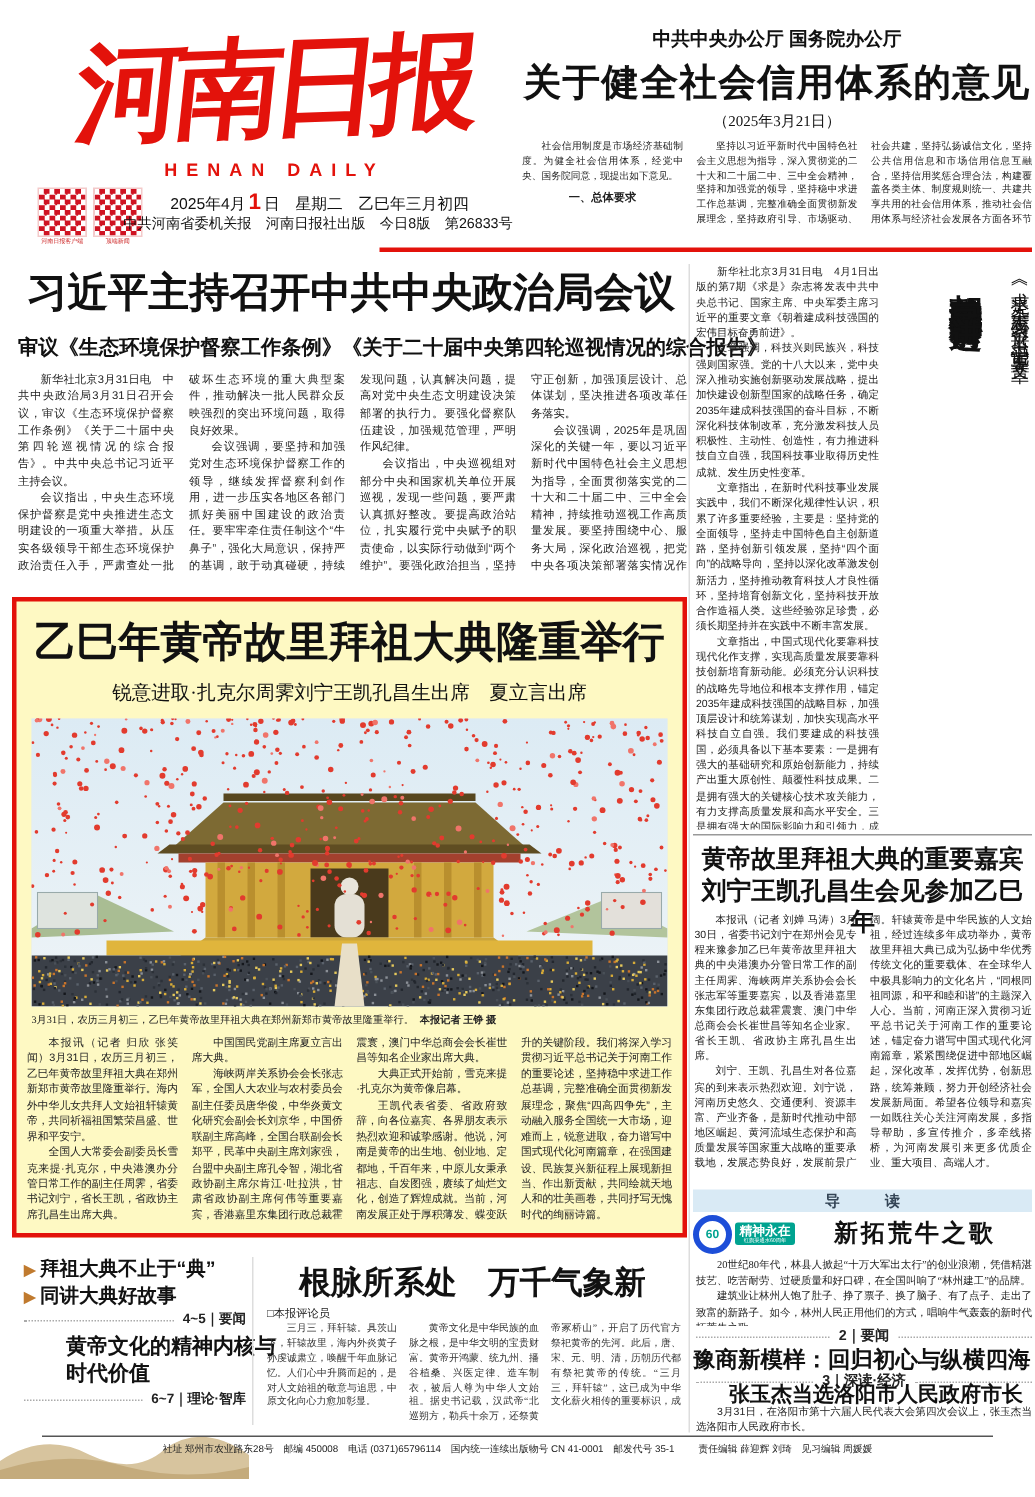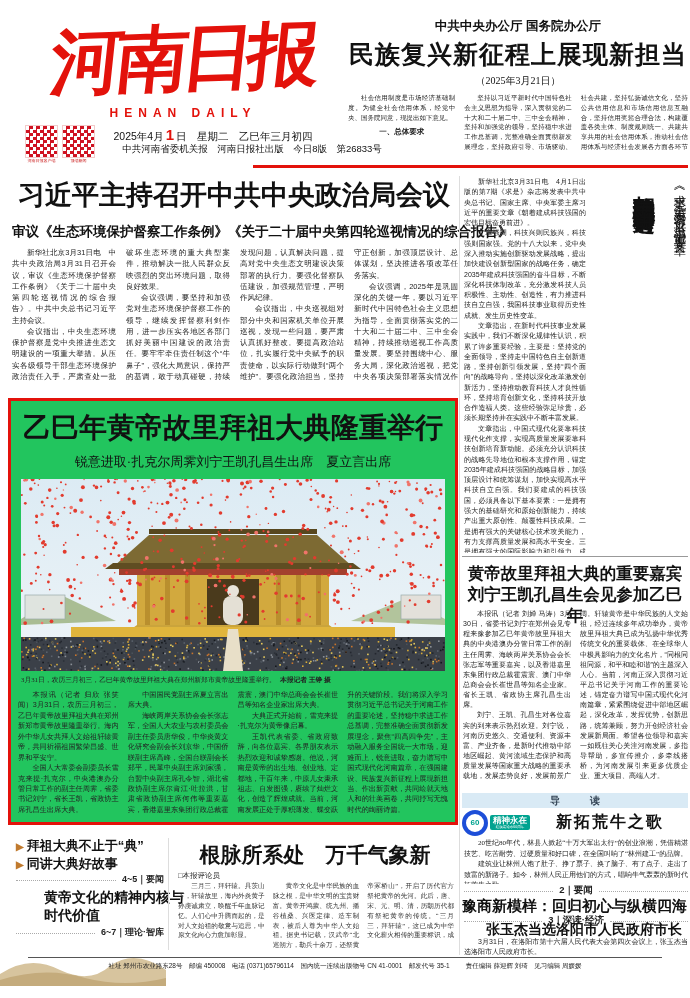--- a/index.html
+++ b/index.html
@@ -14,21 +14,21 @@
              letter-spacing:-7px;transform:skewX(-8deg) rotate(-2deg);white-space:nowrap;}
   .mast-en{left:52px;top:106px;width:262px;text-align:center;font-size:12px;font-weight:bold;
            letter-spacing:6px;color:#e3120b;}
   .qr{width:31px;height:31px;background:repeating-conic-gradient(#cf1322 0% 25%, #fff 0% 50%) 0 0/7px 7px;
       outline:1px solid #f3caca;}
   .qr-wrap{display:flex;gap:6px;left:26px;top:126px;}
   .qr-box{display:flex;flex-direction:column;align-items:center;gap:1px;}
   .qr-label{font-size:4px;color:#c22;white-space:nowrap;}
   .date1{left:84px;top:126px;width:258px;text-align:center;font-size:10.5px;white-space:nowrap;}
   .date1 .day{color:#e3120b;font-size:15px;font-weight:bold;margin:0 2px;}
-  .date2{left:76px;top:143px;width:272px;text-align:center;font-size:9.5px;white-space:nowrap;margin-left:40px;}
+  .date2{left:76px;top:143px;width:272px;text-align:center;font-size:9.5px;white-space:nowrap;}
   .red-rule{left:253px;top:165px;width:435px;height:3px;background:#e3120b;}
   
   .credit{left:348px;top:18px;width:340px;}
   .credit-kicker{font-size:12.5px;font-weight:900;text-align:center;}
   .credit-title{font-size:25px;font-weight:900;text-align:center;letter-spacing:1px;margin-top:3px;white-space:nowrap;}
   .credit-date{font-size:10px;text-align:center;margin-top:3px;font-family:"Liberation Serif",serif;}
   .credit-cols{margin-top:5px;column-count:3;column-gap:9px;font-size:6.5px;line-height:1.5;height:64px;overflow:hidden;color:#222;}
   .credit-sub{font-weight:900;text-align:center;font-size:7.5px;margin:4px 0;text-indent:0;}
   
   .pol-title{left:10px;top:177px;width:448px;font-size:27px;font-weight:900;text-align:center;white-space:nowrap;}
@@ -37,21 +37,21 @@
   .pol-body{left:12px;top:247px;width:446px;height:146px;column-count:4;column-gap:10px;
             font-size:7.5px;line-height:1.5;overflow:hidden;color:#222;}
   
   .qs-body{left:464px;top:177px;width:122px;height:376px;font-size:7px;line-height:1.47;overflow:hidden;color:#222;}
   .qs-heads{left:592px;top:178px;width:96px;height:374px;writing-mode:vertical-rl;}
   .qs-kicker{font-size:12.5px;font-family:"Liberation Serif",serif;letter-spacing:3px;margin-left:12px;margin-top:4px;}
   .qs-title{font-size:22px;font-weight:900;letter-spacing:1px;}
   .vrule{width:1px;background:#ddd;}
   .hrule{height:1px;background:#999;}
   
-  .redbox{left:8px;top:398px;width:444px;height:421px;border:3px solid #e3120b;background:#22c55e;}
+  .redbox{left:8px;top:398px;width:444px;height:421px;border:3px solid #e3120b;background:#fef9c3;}
   .dd-title{margin-top:8px;font-size:28px;font-weight:900;text-align:center;white-space:nowrap;}
   .dd-sub{margin-top:6px;font-size:13px;text-align:center;font-family:"Liberation Serif",serif;}
   .photo{display:block;margin:8px auto 0;width:424px;height:192px;background:#dfe9f1;}
   .caption{width:424px;margin:4px auto 0;font-size:6.8px;font-family:"Liberation Serif",serif;color:#222;}
   .caption b{margin-left:4px;}
   .dd-body{width:430px;margin:5px auto 0;height:128px;column-count:4;column-gap:9px;
            font-size:7.2px;line-height:1.45;overflow:hidden;color:#222;}
   
   .mt-title{left:462px;top:563px;width:226px;font-size:16.5px;font-weight:900;text-align:center;line-height:1.28;}
   .mt-body{left:463px;top:609px;width:225px;height:180px;column-count:2;column-gap:9px;
@@ -108,21 +108,21 @@
       <div class="qr-label">顶端新闻</div>
     </div>
   </div>
 
   <div class="abs date1"><span>2025年4月</span><span class="day">1</span><span>日　星期二　乙巳年三月初四</span></div>
   <div class="abs date2">中共河南省委机关报　河南日报社出版　今日8版　第26833号</div>
   <div class="abs red-rule"></div>
 
   <div class="abs credit">
     <div class="credit-kicker">中共中央办公厅 国务院办公厅</div>
-    <div class="credit-title">民族复兴新征程上展现新担当</div>
+    <div class="credit-title">关于健全社会信用体系的意见</div>
     <div class="credit-date">（2025年3月21日）</div>
     <div class="credit-cols jtext">
       <p>社会信用制度是市场经济基础制度。为健全社会信用体系，经党中央、国务院同意，现提出如下意见。</p>
       <p class="credit-sub">一、总体要求</p>
       <p>坚持以习近平新时代中国特色社会主义思想为指导，深入贯彻党的二十大和二十届二中、三中全会精神，坚持和加强党的领导，坚持稳中求进工作总基调，完整准确全面贯彻新发展理念，坚持政府引导、市场驱动、社会共建，坚持弘扬诚信文化，坚持公共信用信息和市场信用信息互融合，坚持信用奖惩合理合法，构建覆盖各类主体、制度规则统一、共建共享共用的社会信用体系，推动社会信用体系与经济社会发展各方面各环节深度融合，为加快建设全国统一大市场，维护公平有序竞争市场秩序，推动高质量发展提供有力支撑。（下转第二版）</p>
     </div>
   </div>
 
   <div class="abs pol-title">习近平主持召开中共中央政治局会议</div>
   <div class="abs pol-sub">审议《生态环境保护督察工作条例》《关于二十届中央第四轮巡视情况的综合报告》</div>

